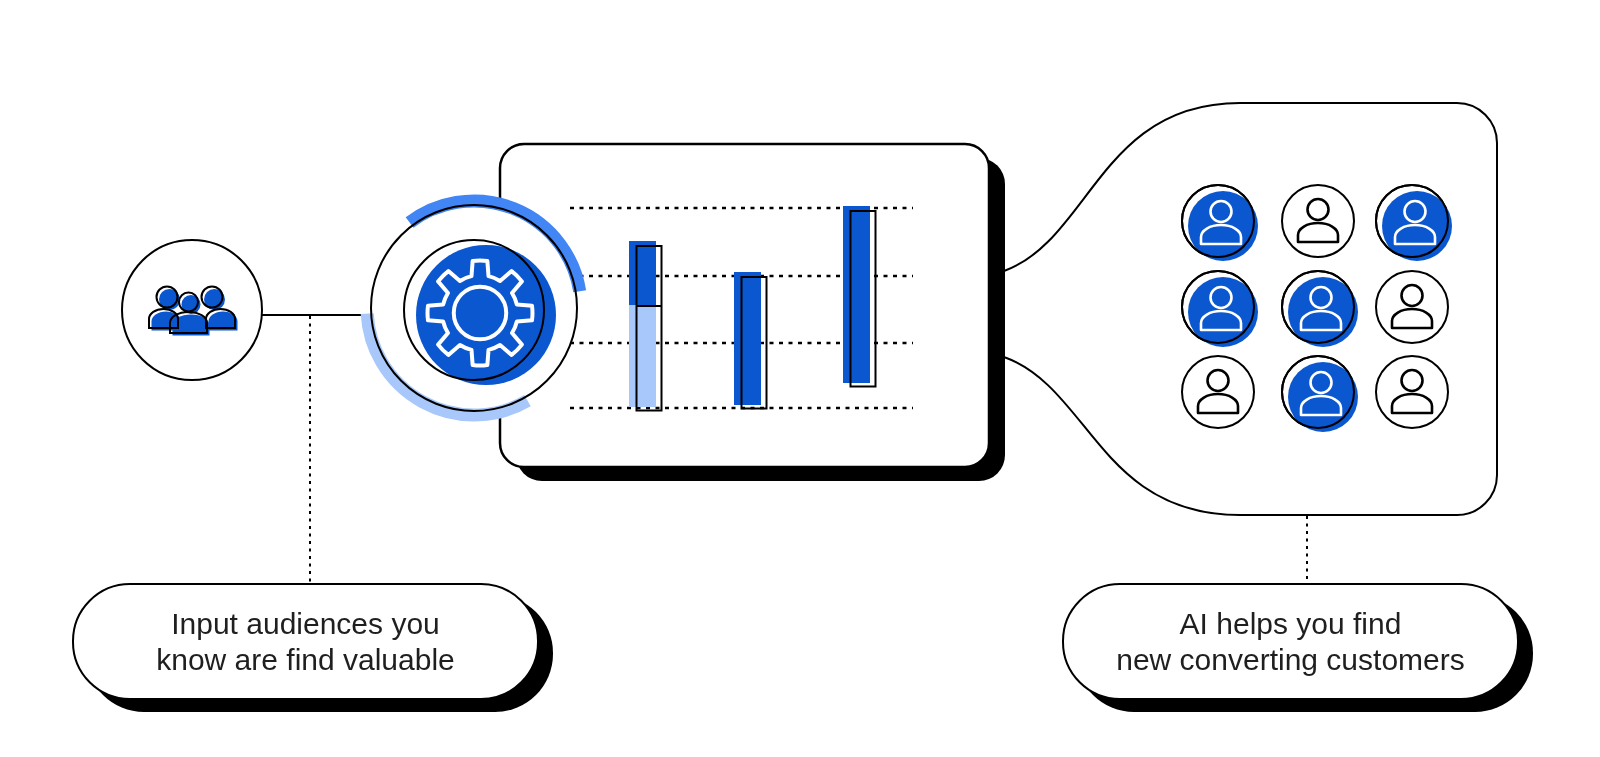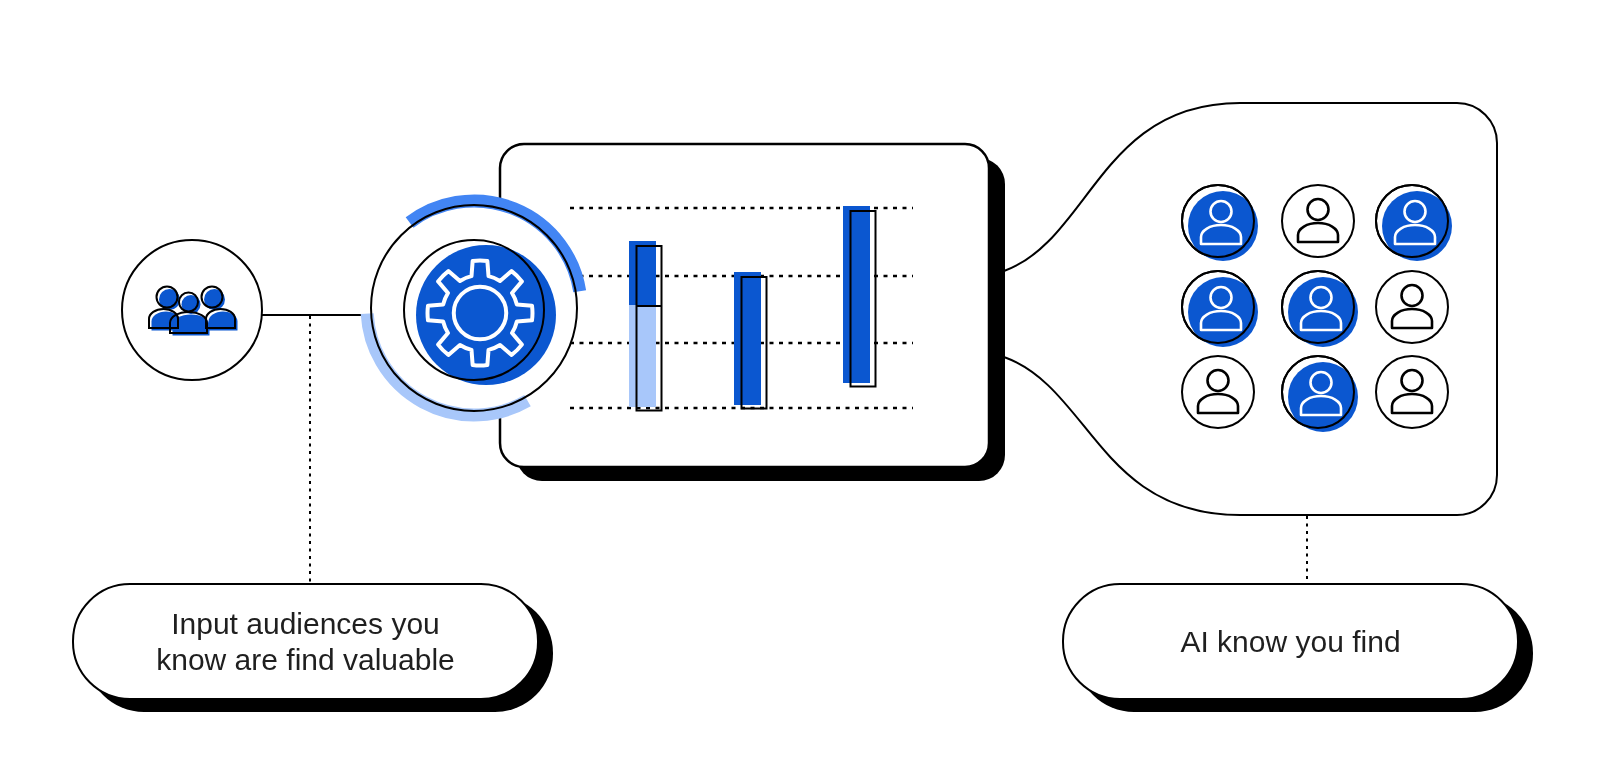--- a/index.html
+++ b/index.html
@@ -163,15 +163,16 @@
           </g>
         </g>
       </g>
   </svg>
 
   <div class="caption caption-left">
     <span>Input audiences you</span>
     <span>know are find valuable</span>
   </div>
   <div class="caption caption-right">
-    <span>AI know you find</span>
+    <span>AI helps you find</span>
+    <span>new converting customers</span>
   </div>
 </div>
 
 </body></html>

